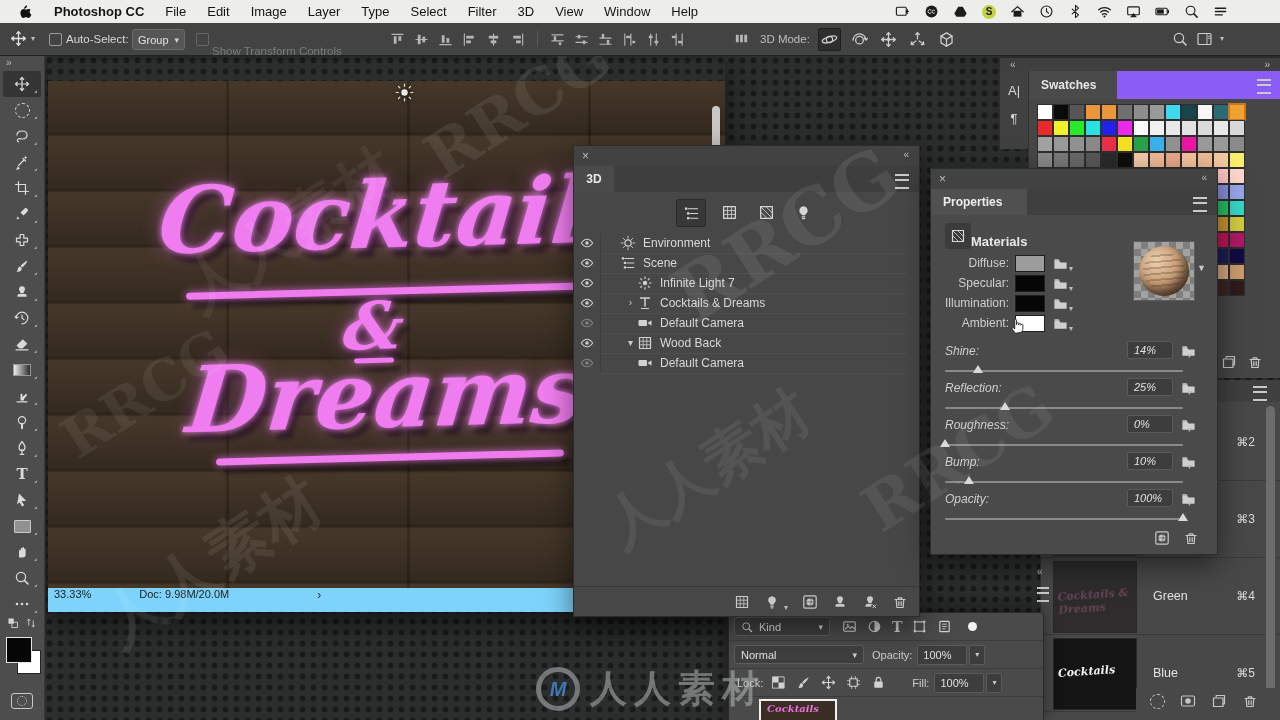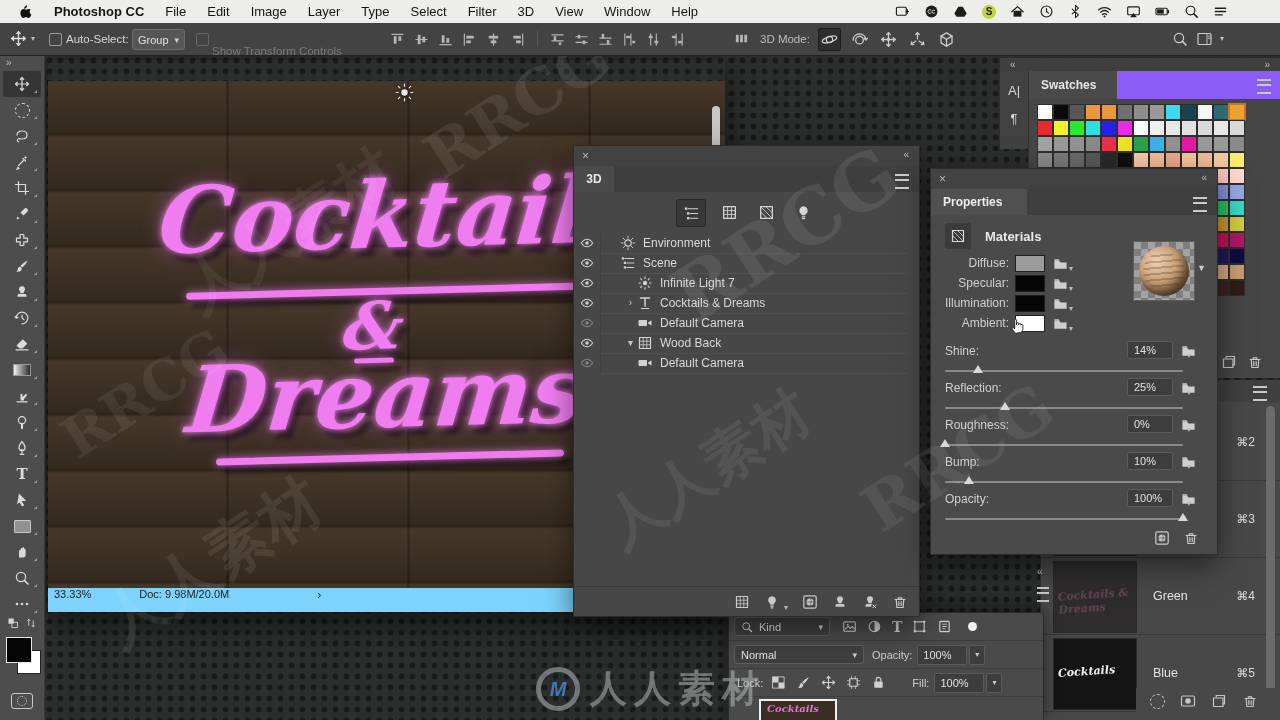--- a/index.html
+++ b/index.html
@@ -179,41 +179,41 @@
              display:flex;align-items:center;gap:14px;padding-left:160px;box-sizing:border-box;color:#c9c9c9;}
   .p3-bottom .ic{width:16px;height:16px;}
   .tinyarr{font-size:8px;color:#bdbdbd;margin-left:-10px;align-self:flex-end;padding-bottom:4px;}
 
   
   .props{position:absolute;left:930px;top:168px;width:286px;height:385px;background:#4a4a4a;z-index:16;
          border:1px solid #2c2c2c;box-shadow:0 10px 28px rgba(0,0,0,.5);}
   .pr-tab{position:absolute;left:0;top:20px;width:96px;height:26px;background:#505050;color:#ececec;font-weight:bold;
           font-size:12px;display:flex;align-items:center;padding-left:12px;box-sizing:border-box;}
   .pr-tabrow{position:absolute;left:0;top:20px;width:100%;height:26px;background:#3f3f3f;}
-  .pr-mat{position:absolute;left:14px;top:54px;display:flex;align-items:center;gap:14px;}
+  .pr-mat{position:absolute;left:14px;top:54px;display:flex;align-items:flex-end;}
   .pr-mat-ic{width:26px;height:26px;background:#3b3b3b;border-radius:3px;display:flex;align-items:center;
              justify-content:center;color:#d9d9d9;}
   .pr-mat-ic .ic{width:16px;height:16px;}
   .pr-mat-lab{font-size:13px;font-weight:bold;color:#e8e8e8;}
   #prop-fields{position:absolute;left:0;top:84px;width:200px;}
   .pfield{display:flex;align-items:center;height:20px;}
   .pfield .plab{width:78px;text-align:right;font-size:12px;color:#cfcfcf;margin-right:6px;}
   .pfield .psw{width:28px;height:15px;border:1px solid #1f1f1f;}
   .pfield .ic{width:15px;height:15px;color:#cfcfcf;margin-left:8px;}
   .pfield .tinyarr{padding-bottom:0;margin-left:1px;}
   .ballwrap{position:absolute;left:202px;top:72px;width:60px;height:58px;border:1px solid #5c5c5c;
             background:repeating-conic-gradient(#7e7e7e 0% 25%,#a2a2a2 0% 50%) 0 0/14px 14px;}
   .ball{position:absolute;left:5px;top:4px;width:50px;height:50px;border-radius:50%;
         background:radial-gradient(circle at 35% 30%,#ecd0b0,#c89e77 45%,#7c5a3e 80%,#45301f);
         box-shadow:inset -4px -6px 10px rgba(0,0,0,.45);}
   .ball::after{content:"";position:absolute;inset:6px 4px;border-radius:50%;
         background:repeating-linear-gradient(175deg,transparent 0 4px,rgba(60,35,20,.25) 4px 6px);}
   .ball-ch{position:absolute;left:266px;top:94px;color:#c9c9c9;font-size:9px;}
   #prop-sliders{position:absolute;left:0;top:172px;width:100%;}
-  .pslider{position:relative;height:37px;}
+  .pslider{position:relative;height:37px;font-style:italic;}
   .pslider .plab{position:absolute;left:14px;top:3px;font-size:12px;color:#cfcfcf;}
   .pslider .pval{position:absolute;left:196px;top:0;width:46px;height:18px;background:#3d3d3d;border:1px solid #5a5a5a;
                  border-radius:2px;font-size:11px;color:#e2e2e2;display:flex;align-items:center;padding-left:6px;box-sizing:border-box;}
   .pslider .ic{position:absolute;left:250px;top:2px;width:15px;height:15px;color:#cfcfcf;}
   .pslider .tinyarr{position:absolute;left:266px;top:10px;}
   .ptrack{position:absolute;left:14px;top:29px;width:238px;height:2px;background:#8a8a8a;border-radius:1px;}
   .pthumb{position:absolute;top:24px;width:0;height:0;border-left:5px solid transparent;border-right:5px solid transparent;
           border-bottom:8px solid #d9d9d9;}
   .pr-bottom{position:absolute;right:18px;bottom:8px;display:flex;gap:13px;color:#c9c9c9;}
   .pr-bottom .ic{width:16px;height:16px;}

